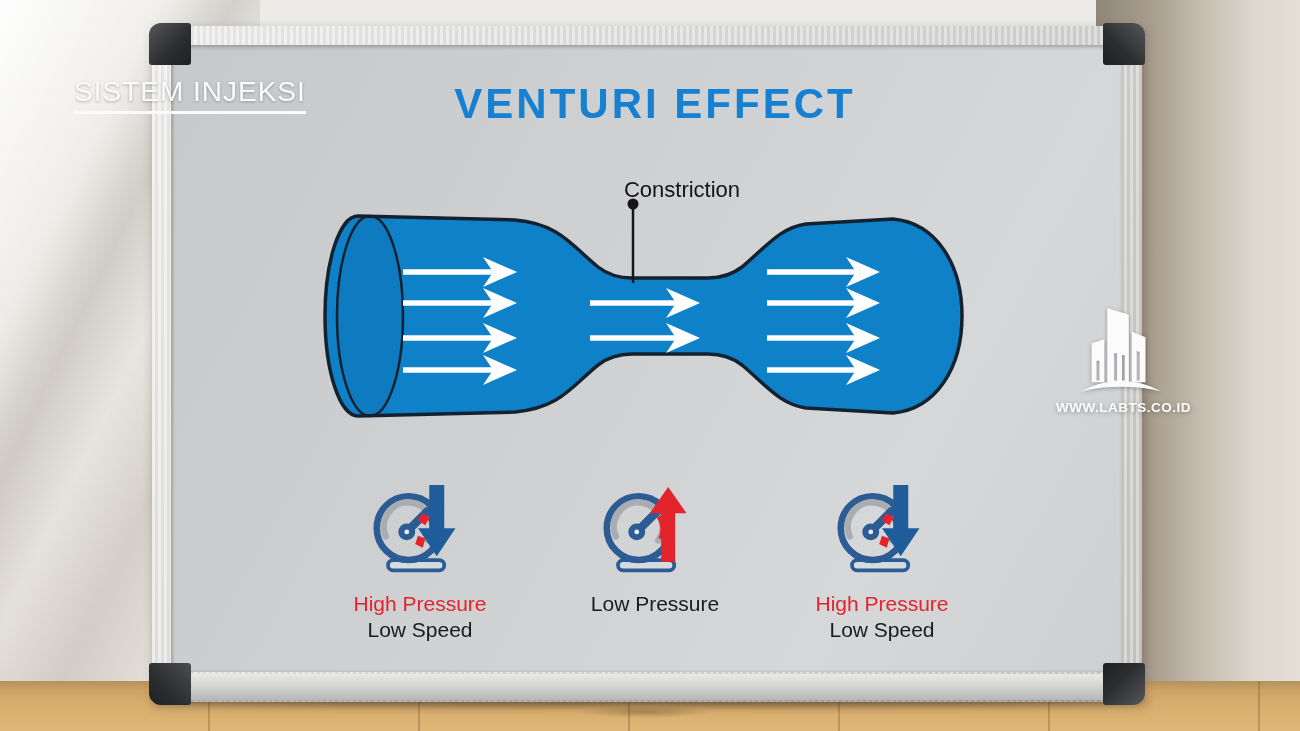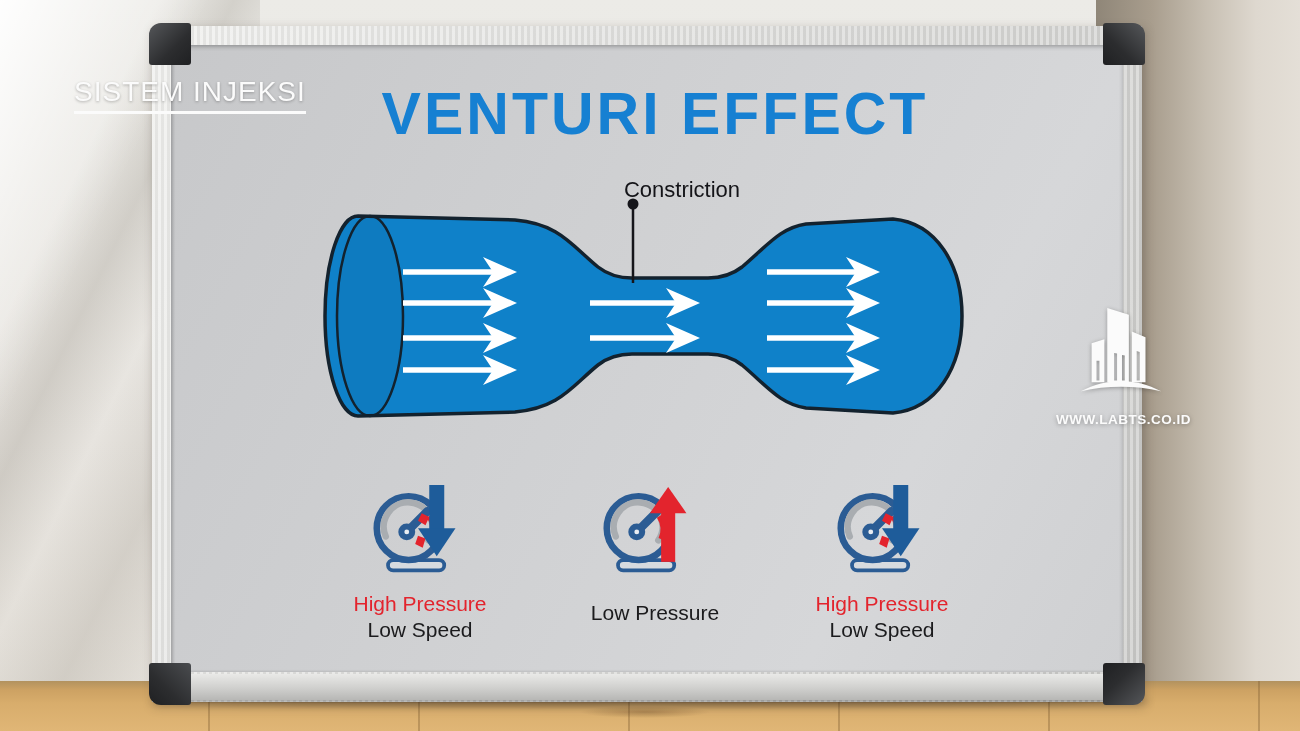--- a/index.html
+++ b/index.html
@@ -41,21 +41,21 @@
   .tray{position:absolute;left:8px;right:8px;bottom:2px;height:26px;
     background:linear-gradient(180deg,#e9e9e7 0%,#cfcfcd 55%,#b7b7b5 100%);
     border-radius:2px;box-shadow:0 2px 2px rgba(0,0,0,.25);}
   .corner{position:absolute;width:42px;height:42px;background:linear-gradient(135deg,#55575a 0%,#2c2d2f 60%,#1f2022 100%);}
   .corner.tl{left:-3px;top:-3px;border-radius:12px 3px 3px 3px;}
   .corner.tr{right:-3px;top:-3px;border-radius:3px 12px 3px 3px;background:linear-gradient(225deg,#55575a 0%,#2c2d2f 60%,#1f2022 100%);}
   .corner.bl{left:-3px;bottom:-3px;border-radius:3px 3px 3px 12px;background:linear-gradient(45deg,#1f2022 0%,#2c2d2f 40%,#4a4c4f 100%);}
   .corner.br{right:-3px;bottom:-3px;border-radius:3px 3px 12px 3px;background:linear-gradient(315deg,#55575a 0%,#2c2d2f 60%,#1f2022 100%);}
   
   .board-title{position:absolute;left:355px;top:80px;width:600px;text-align:center;
-    font-size:59px;font-weight:700;letter-spacing:3px;color:var(--title-blue,#1680d2);}
+    font-size:42px;font-weight:700;letter-spacing:3px;color:var(--title-blue,#1680d2);}
   .constriction-label{position:absolute;left:601px;top:177px;width:162px;text-align:center;
     font-size:22px;color:#141418;}
   .diagram-svg{position:absolute;left:0;top:0;width:1300px;height:731px;pointer-events:none;}
   .tube-body{fill:var(--tube-fill,#0f81c9);stroke:var(--tube-outline,#13222e);stroke-width:3.5;stroke-linejoin:round;}
   .tube-rim{fill:rgba(0,20,40,.05);stroke:var(--tube-outline,#13222e);stroke-width:2.5;}
   .pointer-line{stroke:#15151a;stroke-width:2.5;}
   .pointer-dot{fill:#15151a;}
   .flow-line{stroke:var(--flow-arrow,#ffffff);stroke-width:5.5;}
   .flow-head{fill:var(--flow-arrow,#ffffff);}
   
@@ -74,21 +74,21 @@
   .gauge-label{position:absolute;top:591px;width:210px;text-align:center;
     font-size:21px;font-weight:500;line-height:26px;color:#1b1b1d;}
   
   .video-title{position:absolute;left:74px;top:76px;z-index:30;
     font-size:28px;letter-spacing:1px;color:#fbfbfb;
     padding-bottom:3px;border-bottom:3px solid #fbfbfb;
     text-shadow:0 1px 3px rgba(0,0,0,.28);}
   .brand{position:absolute;left:1056px;top:302px;width:130px;z-index:30;text-align:center;
     filter:drop-shadow(0 1px 2px rgba(0,0,0,.3));}
   .brand svg{width:86px;height:98px;display:block;margin:0 auto;}
-  .brand-url{font-size:13.5px;font-weight:700;letter-spacing:.5px;color:#fbfbfb;margin-top:12px;}
+  .brand-url{font-size:13.5px;font-weight:700;letter-spacing:.5px;color:#fbfbfb;margin-top:0;}
   .logo-shape{fill:#fbfbfb;fill-rule:evenodd;}
 </style>
 </head>
 <body>
 
 <div class="wall"></div>
 <div class="wall-light-left"></div>
 <div class="wall-shadow-right"></div>
 <div class="floor"></div>
 <div class="floor-grain"></div>
@@ -205,21 +205,21 @@
       <rect class="p-arrow-down" x="64" y="-2" width="16" height="52"></rect>
       <polygon class="p-arrow-down" points="52,46 92,46 72,76"></polygon>
     </g>
   </svg>
 </div>
 
 <div class="gauge-label" style="left:315px;">
   <div style="color: rgb(227, 36, 45);">High Pressure</div>
   <div style="color: rgb(27, 27, 29);">Low Speed</div>
 </div>
-<div class="gauge-label" style="left:550px;margin-top:9px;">
+<div class="gauge-label" style="left:550px;">
   <div style="color: rgb(27, 27, 29);">Low Pressure</div>
 </div>
 <div class="gauge-label" style="left:777px;">
   <div style="color: rgb(227, 36, 45);">High Pressure</div>
   <div style="color: rgb(27, 27, 29);">Low Speed</div>
 </div>
 
 <div class="video-title">SISTEM INJEKSI</div>
 
 <div class="brand">

